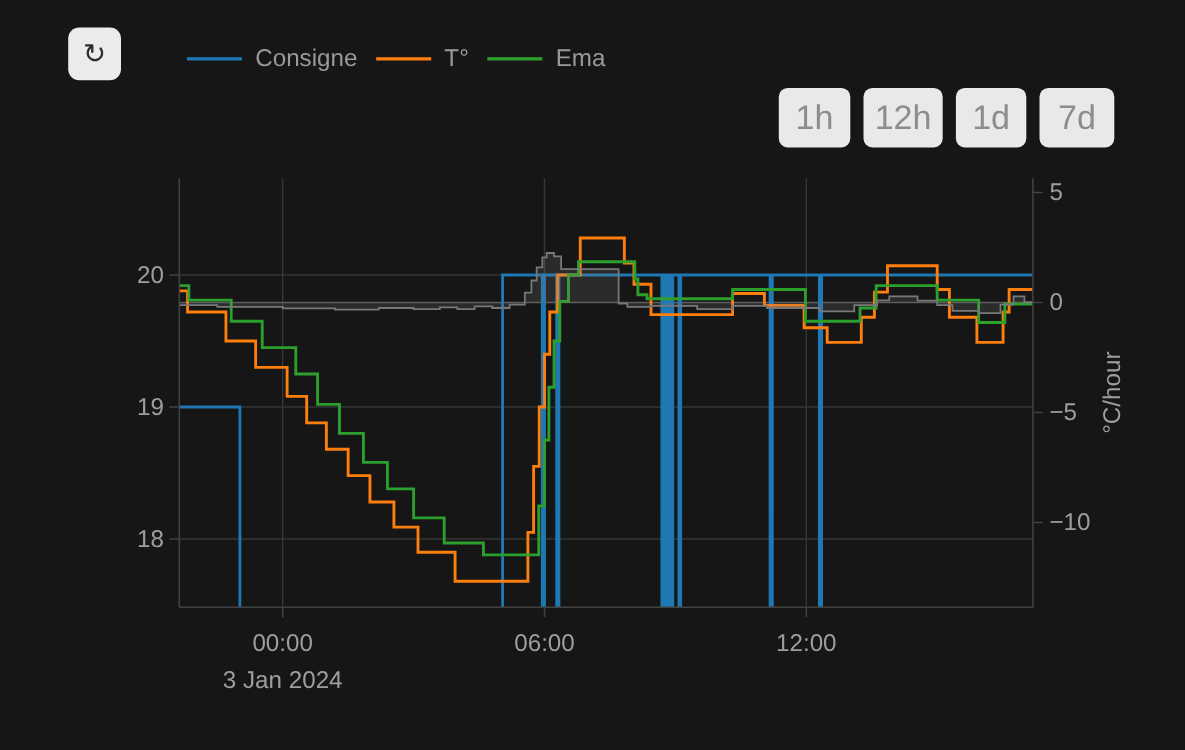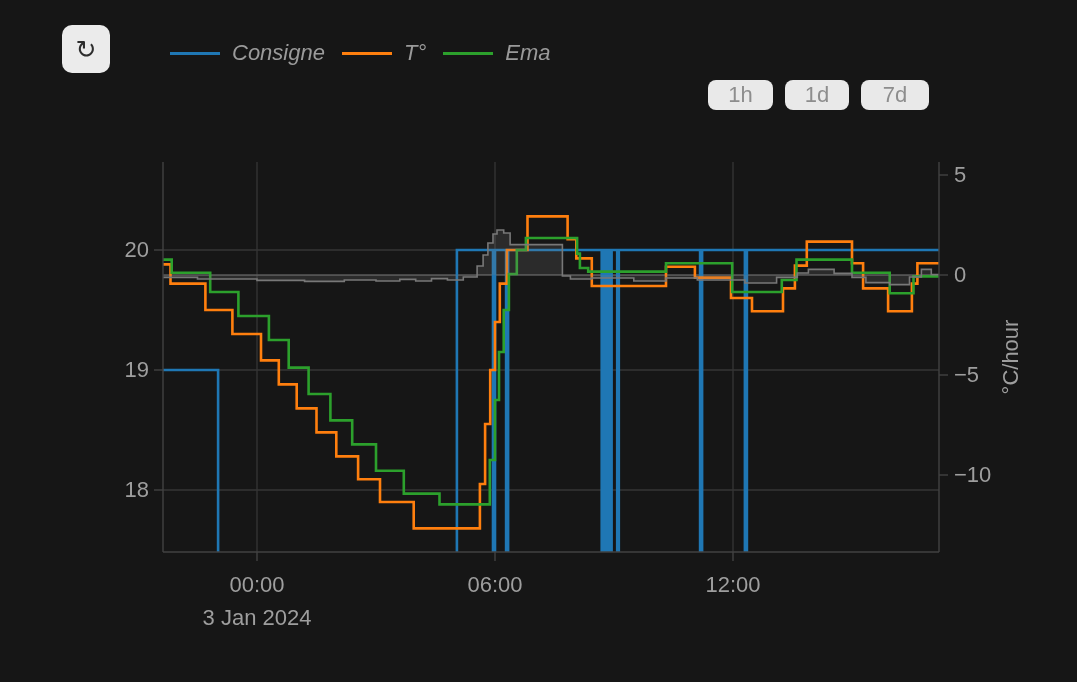--- a/index.html
+++ b/index.html
@@ -3,29 +3,29 @@
 <meta charset="utf-8">
 <style>
   html,body{margin:0;padding:0;background:#161616;}
   body{width:1077px;height:682px;position:relative;overflow:hidden;
        font-family:"Liberation Sans","DejaVu Sans",sans-serif;}
   .stage{position:absolute;inset:0;}
   .refresh-btn{position:absolute;left:62px;top:25px;width:48px;height:48px;
        background:#ebebeb;border:none;border-radius:10px;cursor:pointer;
        font-size:25px;color:#2d2d2d;line-height:48px;text-align:center;padding:0;}
   .legend{position:absolute;left:170px;top:38px;height:30px;display:flex;
-       align-items:center;font-style:italic;}
+       align-items:center;}
   .legend-item{display:flex;align-items:center;cursor:pointer;margin-right:17px;}
   .legend-item .line-swatch{width:50px;height:3px;margin-right:12px;}
   .legend-item .area-swatch{width:53px;height:14px;margin-right:12px;
        background:#3a3a3a;border-top:2px solid #5d5d5d;box-sizing:border-box;}
   .legend-item .lbl{font-size:22px;color:#9a9a9a;}
   .rangebar{position:absolute;left:708px;top:80px;display:flex;gap:12px;}
-  .range-btn{height:30px;background:#e9e9e9;border:none;border-radius:8px;
-       color:#8d8d8d;font-size:22px;font-family:inherit;cursor:pointer;
+  .range-btn{height:54px;background:#e9e9e9;border:none;border-radius:8px;
+       color:#8d8d8d;font-size:31px;font-family:inherit;cursor:pointer;
        display:flex;align-items:center;justify-content:center;padding:0;}
   .range-btn.w1{width:65px}.range-btn.w2{width:72px}
   .range-btn.w3{width:64px}.range-btn.w4{width:68px}
   #plot{position:absolute;inset:0;}
 </style>
 </head>
 <body>
 
 <div class="stage">
 
@@ -43,20 +43,21 @@
       <span class="lbl">T°</span>
     </div>
     <div class="legend-item">
       <span class="line-swatch" style="background: rgb(44, 160, 44);"></span>
       <span class="lbl">Ema</span>
     </div>
   </div>
 
   <div class="rangebar">
     <button class="range-btn w1">1h</button>
+    <button class="range-btn w2">12h</button>
     <button class="range-btn w3">1d</button>
     <button class="range-btn w4">7d</button>
   </div>
 
   <div id="plot"><svg width="1077" height="682">
         <defs>
           <clipPath id="pc">
             <rect x="163" y="162" width="776" height="390"></rect>
           </clipPath>
         </defs>

